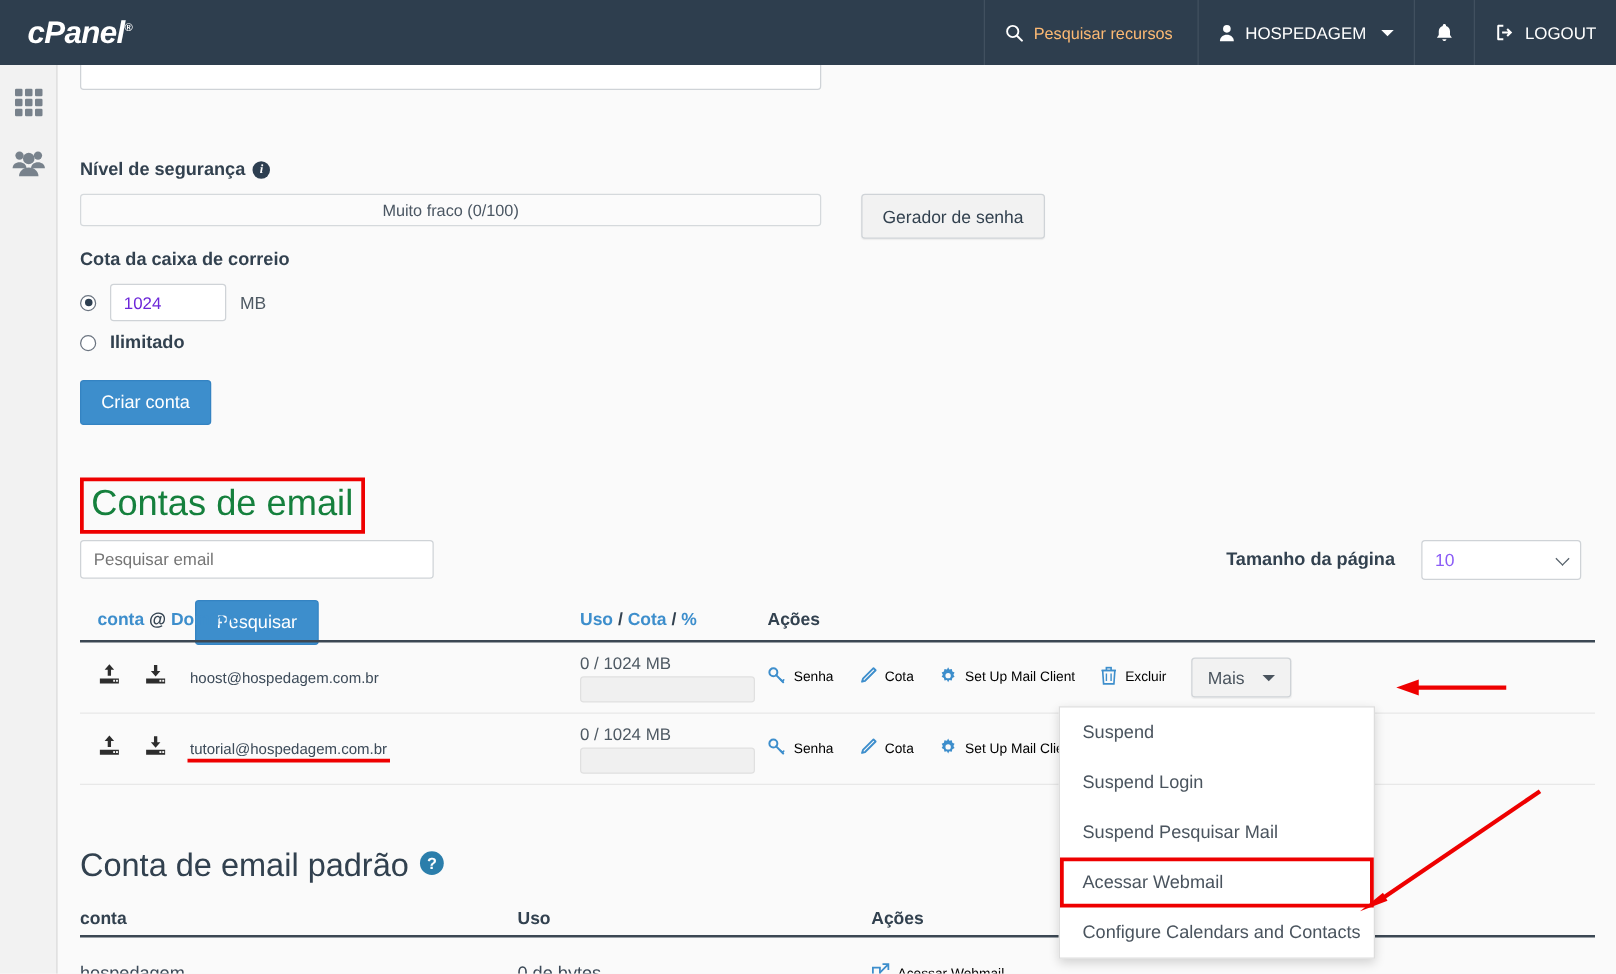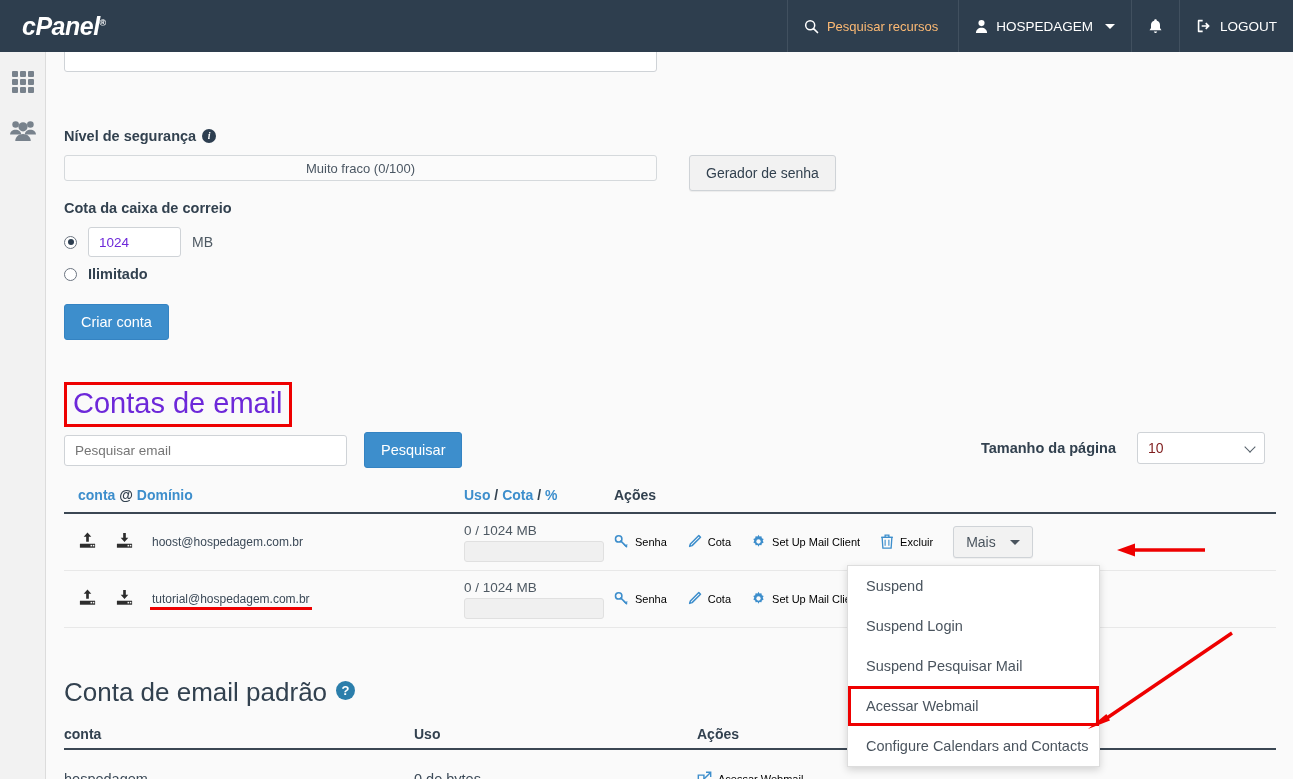--- a/index.html
+++ b/index.html
@@ -96,34 +96,34 @@
     width:93px; height:30px; border:1px solid #cfd3d7; border-radius:3px;
     background:#fff; font-size:13.5px; color:#6d28d9; padding:0 10px;
     font-family:"Liberation Sans", sans-serif;
   }
   .btn-blue {
     background:#3d8ecc; color:#fff; border:1px solid #3483c2; border-radius:3px;
     font-size:14.5px; padding:9px 16px; cursor:pointer;
     font-family:"Liberation Sans", sans-serif;
   }
   .h1 {
-    font-size:29px; font-weight:normal; color:#6d28d9; margin:0;
+    font-size:29px; font-weight:normal; color:#15803d; margin:0;
     line-height:1.15; display:inline-block;
   }
   .h1-box { border:3px solid #ee0000; padding:2px 6px 4px 6px; display:inline-block; }
 
   .search-input {
     width:283px; height:31px; border:1px solid #cfd3d7; border-radius:3px;
     background:#fff; padding:0 10px; font-size:13.5px; color:#7c858e;
     font-family:"Liberation Sans", sans-serif;
   }
   .page-size-label { font-size:14.5px; font-weight:bold; color:#32414f; }
   .page-size {
     width:128px; height:32px; border:1px solid #cfd3d7; border-radius:3px;
-    background:#fff; padding:0 10px; font-size:14px; color:#7f1d1d;
+    background:#fff; padding:0 10px; font-size:14px; color:#8b5cf6;
     display:flex; align-items:center; position:relative;
   }
   .page-size .chev {
     position:absolute; right:10px; top:10px;
     width:8px;height:8px;border-right:1.6px solid #55606a;border-bottom:1.6px solid #55606a;
     transform:rotate(45deg);
   }
 
   
   .tbl { width:1212px; }
@@ -327,21 +327,21 @@
 
       <button class="btn-blue" style="margin-top:22px;">Criar conta</button>
     </div>
 
     <div style="position:absolute; left:18px; top:330px;">
       <div class="h1-box">
         <h1 class="h1">Contas de email</h1>
       </div>
     </div>
 
-    <div style="position:absolute; left:18px; top:380px; display:flex; align-items:center; gap:17px;">
+    <div style="position:absolute; left:18px; top:380px; display:flex; align-items:center; gap:17px;flex-direction:column;">
       <input class="search-input" placeholder="Pesquisar email" style="">
       <button class="btn-blue">Pesquisar</button>
     </div>
 
     <div style="position:absolute; right:28px; top:380px; display:flex; align-items:center; gap:21px;">
       <span class="page-size-label">Tamanho da página</span>
       <div class="page-size">
         <span>10</span>
         <span class="chev"></span>
       </div>

